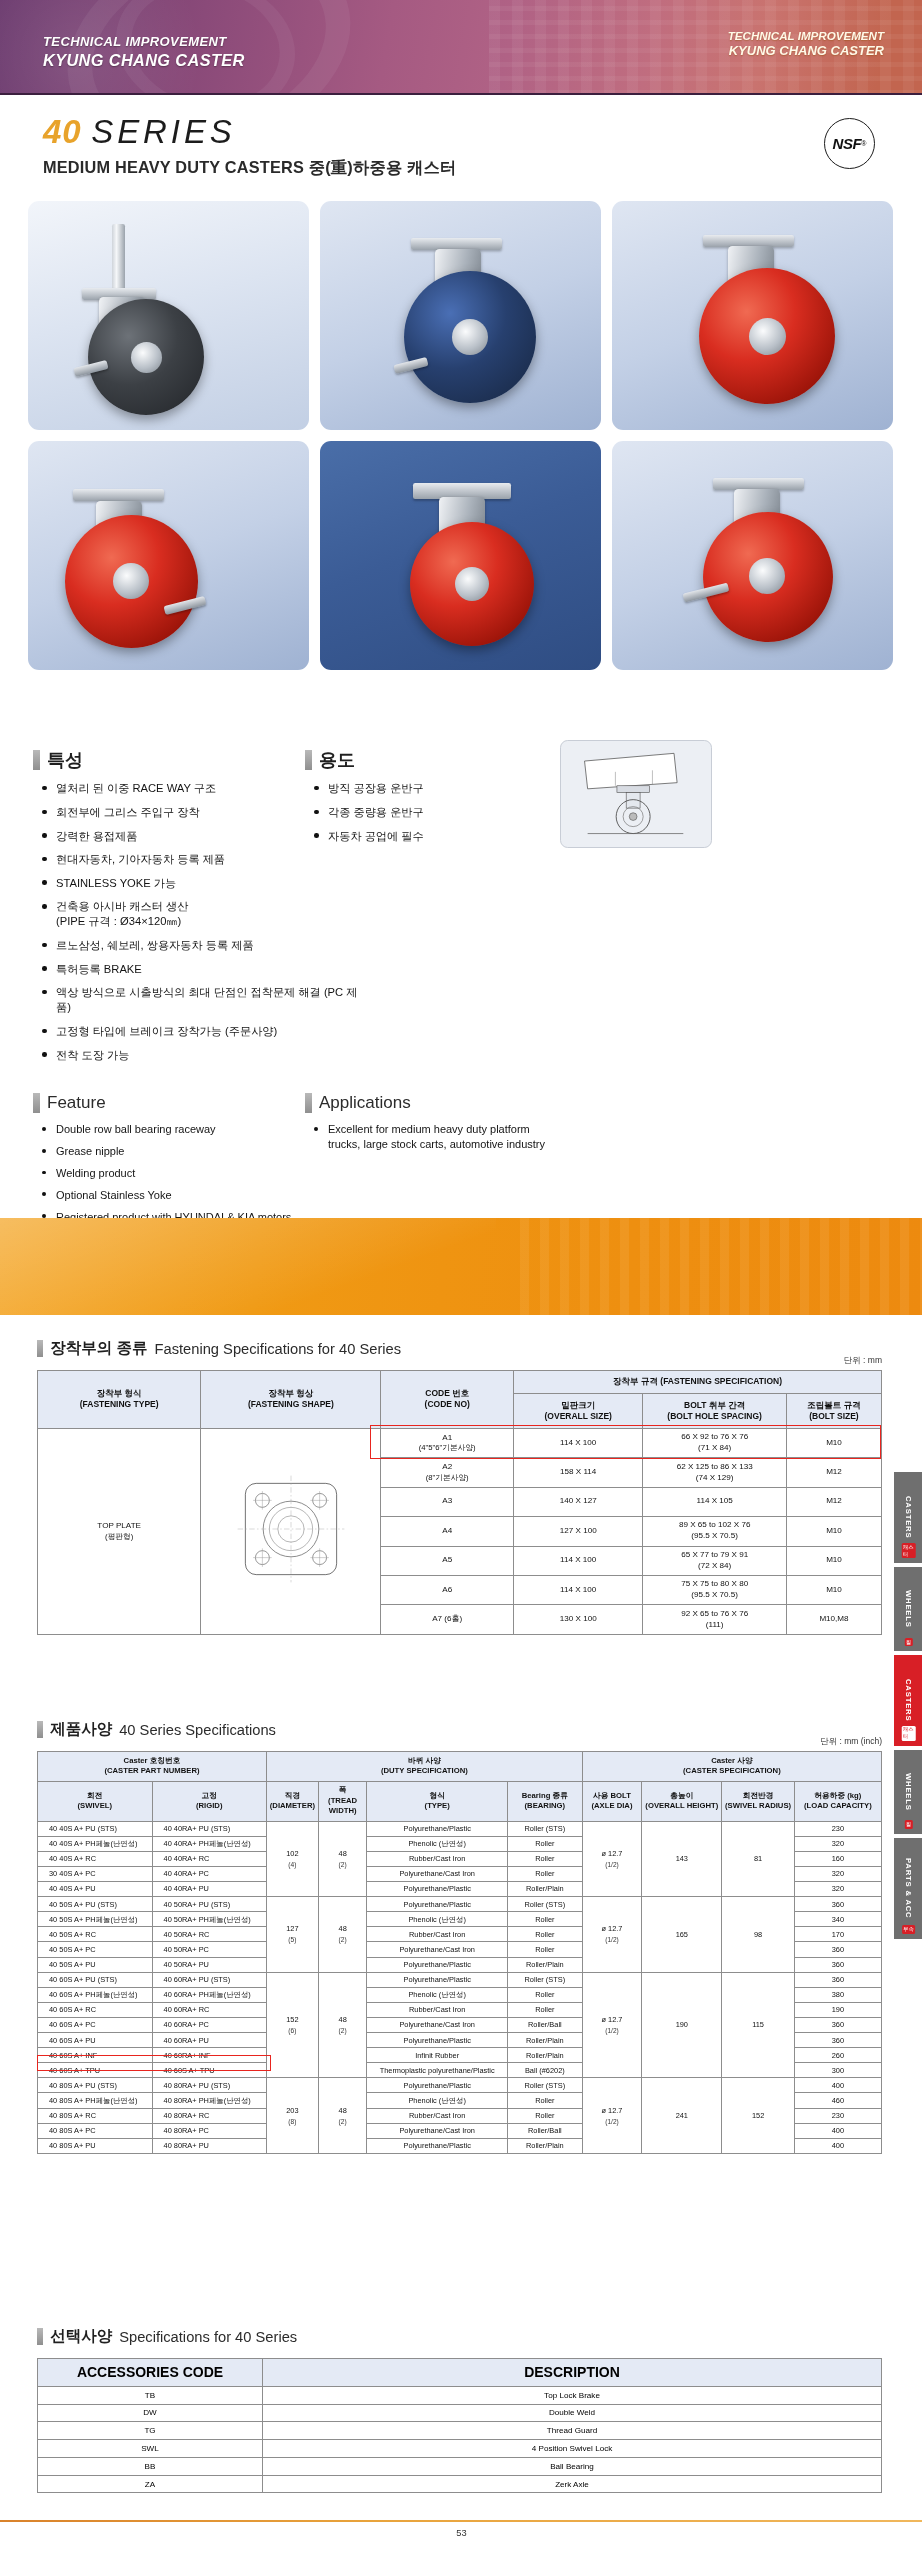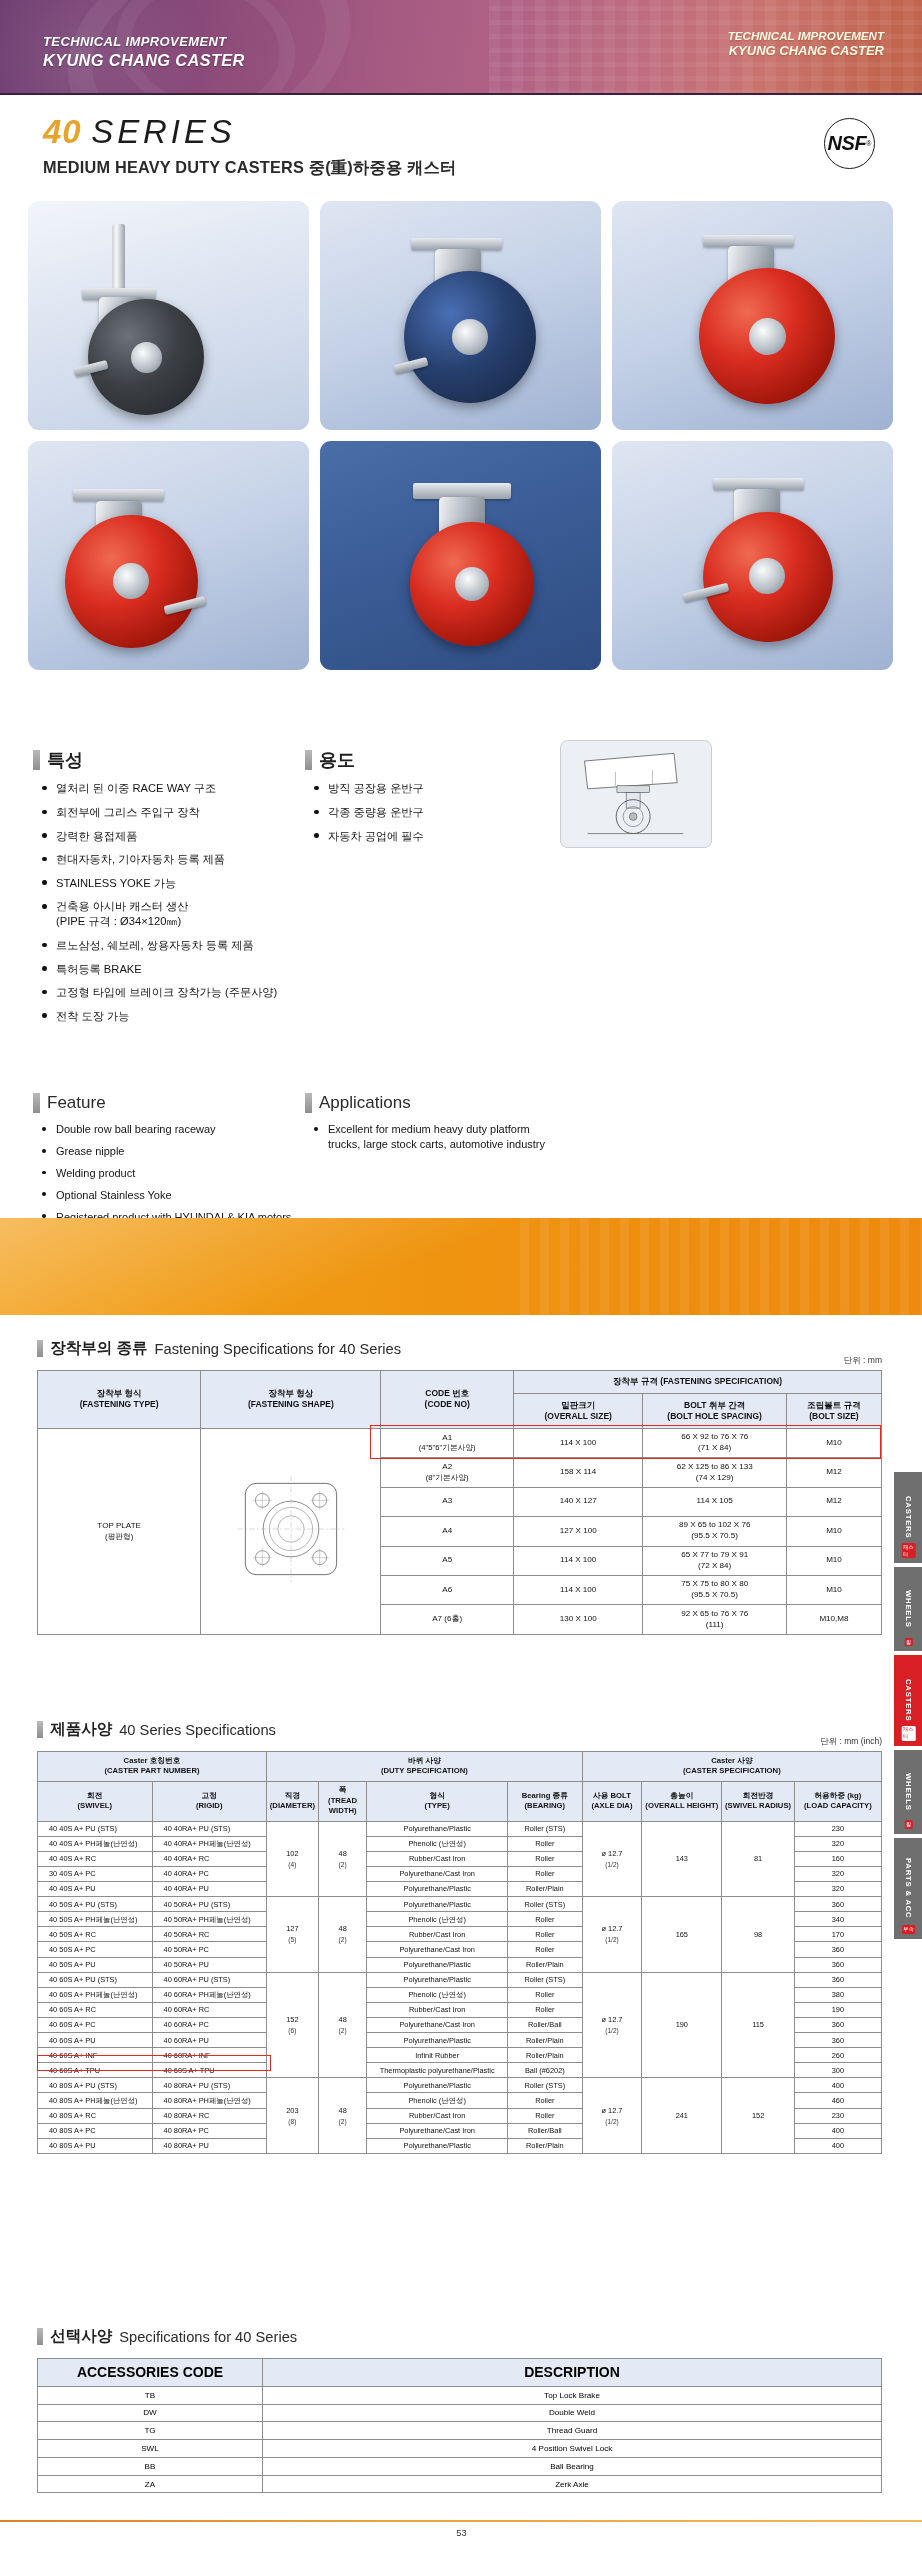--- a/index.html
+++ b/index.html
@@ -64,21 +64,21 @@
   }
 
   
   .nsf-badge {
     position:absolute; right:48px; top:118px;
     width:51px; height:51px; border-radius:50%;
     border:1.9px solid #1c1c1c;
     display:flex; align-items:center; justify-content:center;
     background:#fff;
   }
-  .nsf-badge .nsf-txt { font-size:20px; font-weight:bold; font-style:italic; color:#111; letter-spacing:-0.4px; }
+  .nsf-badge .nsf-txt { font-size:15px; font-weight:bold; font-style:italic; color:#111; letter-spacing:-0.4px; }
   .nsf-badge .nsf-r { font-size:7px; vertical-align: super; }
 
   
   .photo-grid { position:absolute; left:28px; top:201px; width:866px; }
   .photo-row { display:flex; gap:11px; margin-bottom:11px; }
   .photo {
     width:281px; height:229px; border-radius:11px; position:relative; overflow:hidden;
     background: linear-gradient(160deg, #e9eef7 0%, #d2dcec 35%, #b9c8e0 70%, #aabbd6 100%);
   }
   .photo.dark { background: linear-gradient(160deg, #4a6ea8 0%, #3b5c96 45%, #2f4d83 100%); }
@@ -294,20 +294,21 @@
   <ul class="blist">
     <li>열처리 된 이중 RACE WAY 구조</li>
     <li>회전부에 그리스 주입구 장착</li>
     <li>강력한 용접제품</li>
     <li>현대자동차, 기아자동차 등록 제품</li>
     <li>STAINLESS YOKE 가능</li>
     <li style="white-space:pre-line;">건축용 아시바 캐스터 생산
 (PIPE 규격 : Ø34×120㎜)</li>
     <li>르노삼성, 쉐보레, 쌍용자동차 등록 제품</li>
     <li>특허등록 BRAKE</li>
+    <li>액상 방식으로 시출방식의 최대 단점인 접착문제 해결 (PC 제품)</li>
     <li>고정형 타입에 브레이크 장착가능 (주문사양)</li>
     <li>전착 도장 가능</li>
   </ul>
 </div>
 
 <div class="app-ko">
   <div class="sec-head">
     <div class="sec-bar"></div>
     <div class="sec-title-ko">용도</div>
   </div>

